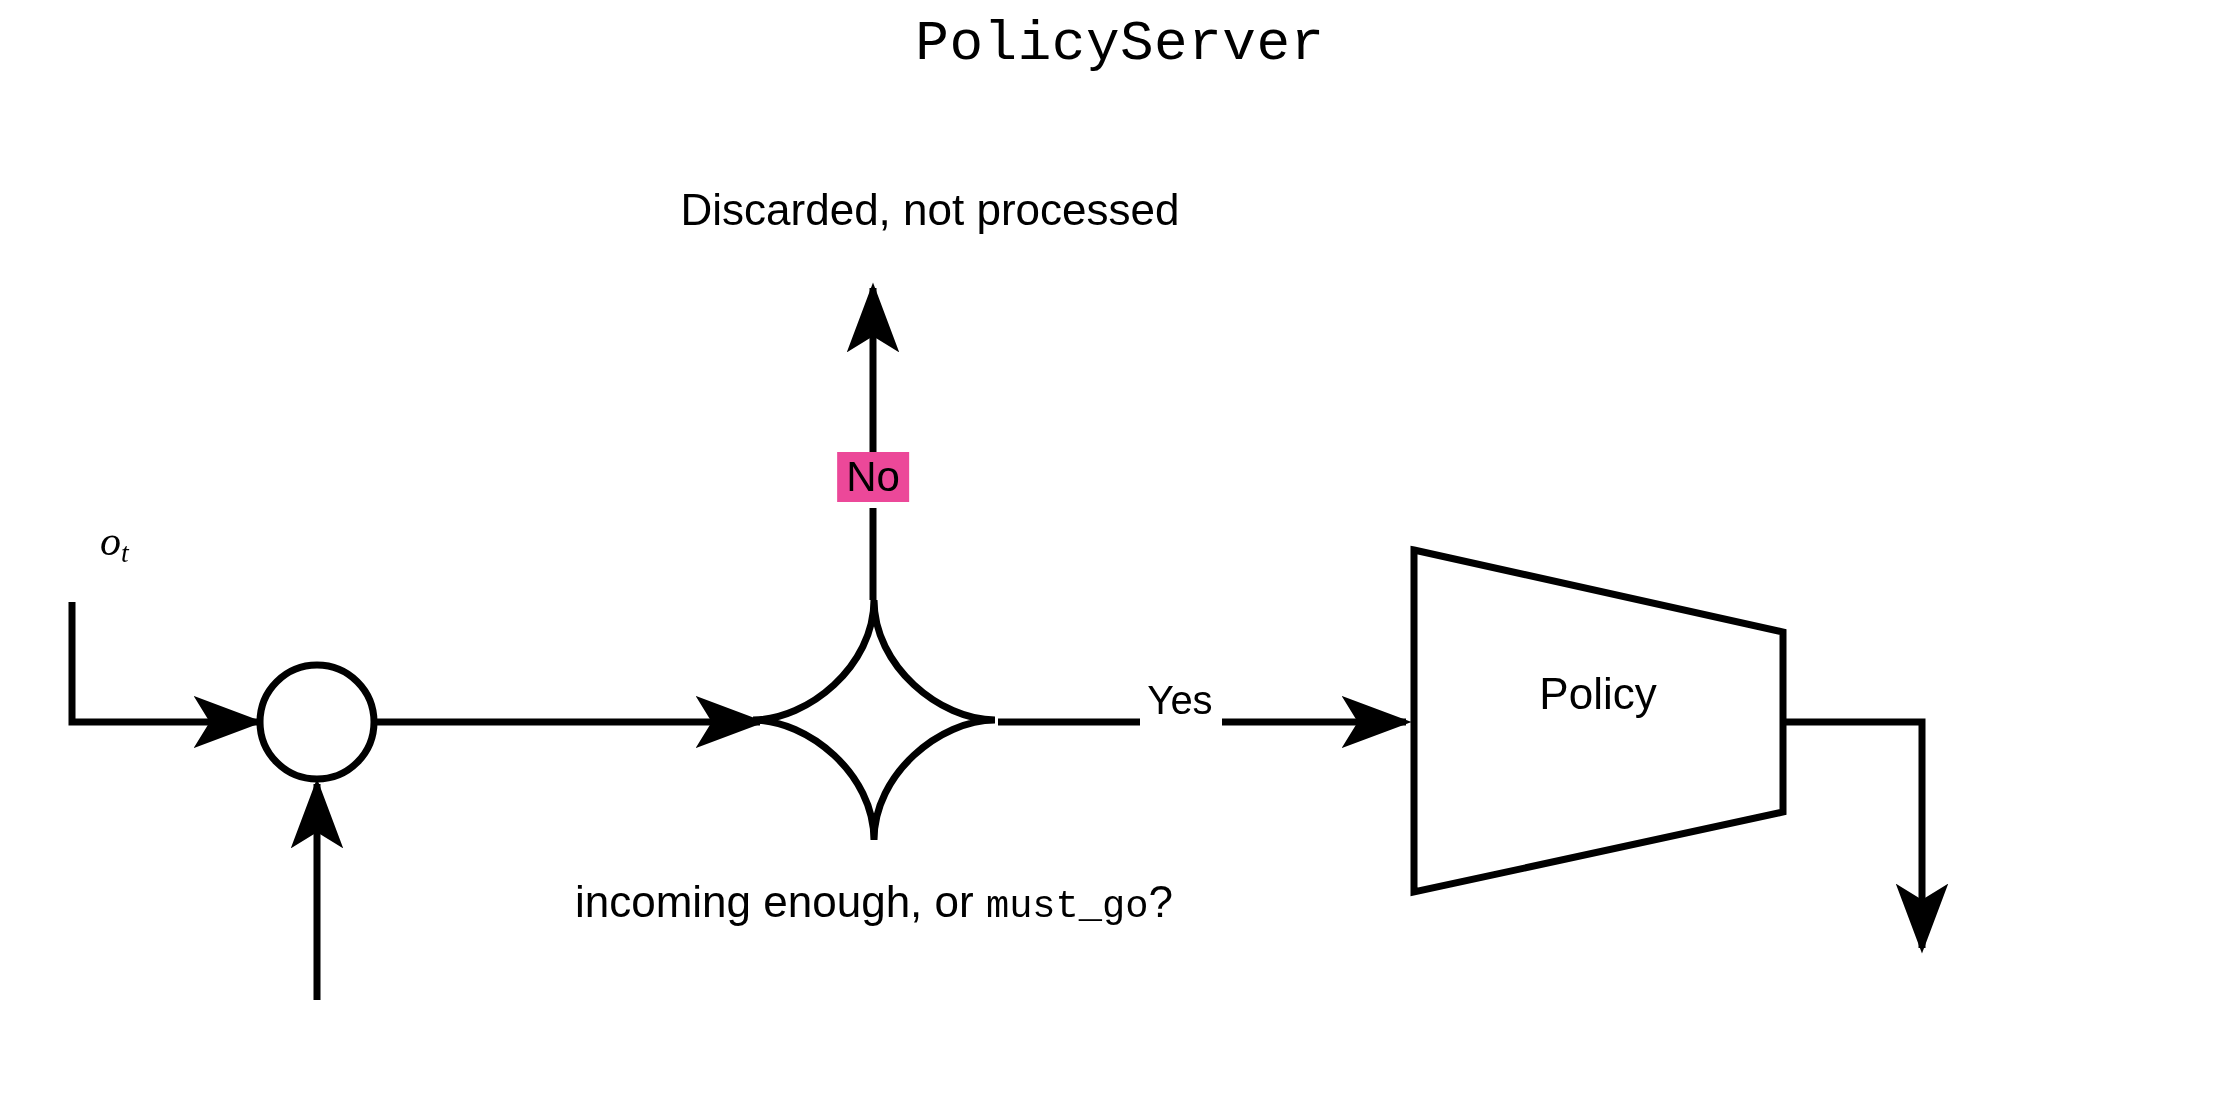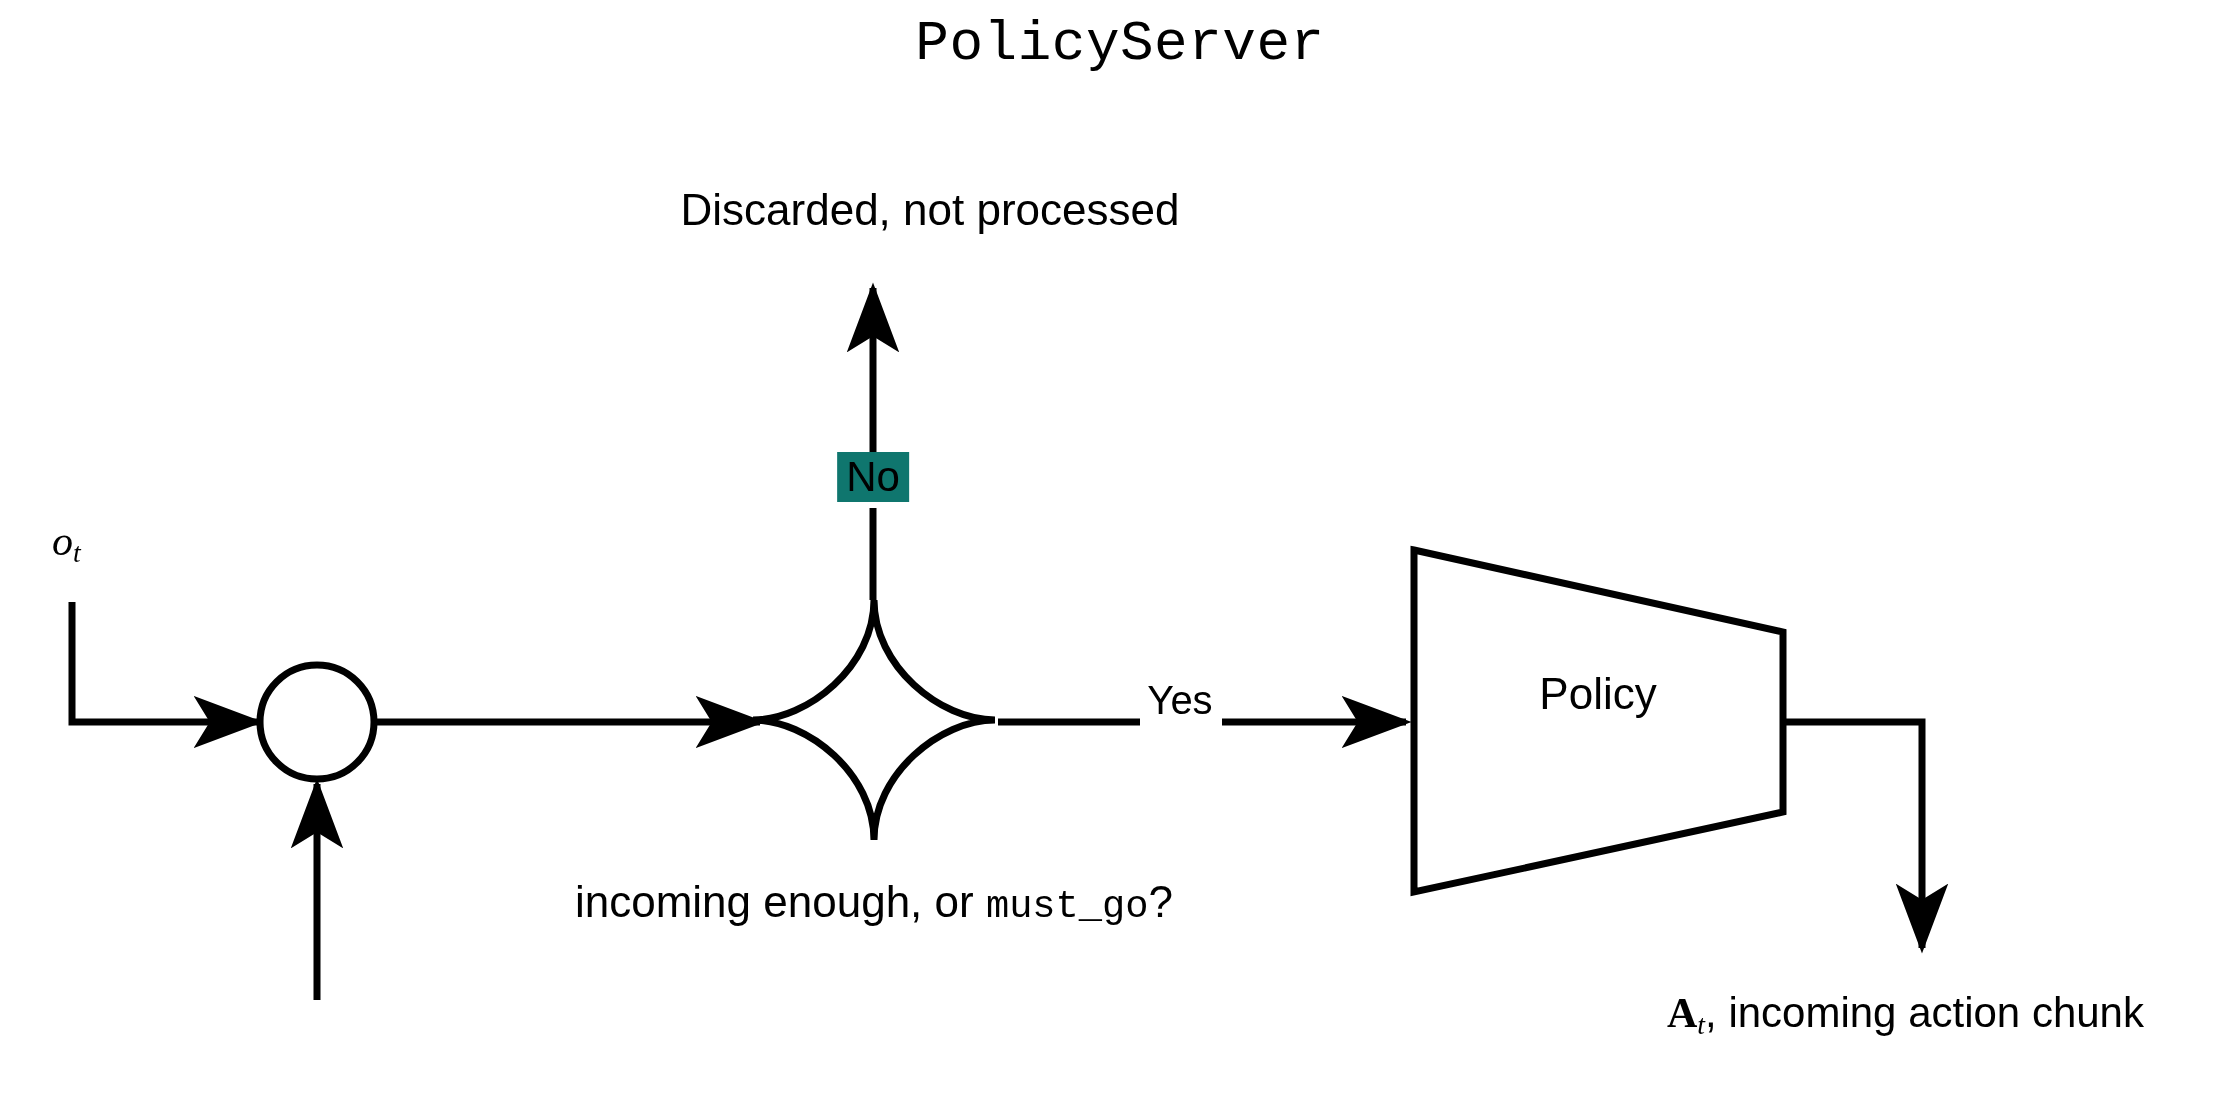--- a/index.html
+++ b/index.html
@@ -28,20 +28,21 @@
     position: absolute;
     white-space: nowrap;
     color: #000000;
     line-height: 1;
   }
   .sans { font-family: "Liberation Sans", sans-serif; }
   .mono { font-family: "Liberation Mono", monospace; }
   .serif-it {
     font-family: "Liberation Serif", serif;
     font-style: italic;
+    margin-left: 48px;
   }
   .serif-bold {
     font-family: "Liberation Serif", serif;
     font-weight: bold;
     font-style: normal;
   }
   #title {
     left: 0;
     top: 16px;
     width: 2240px;
@@ -63,21 +64,21 @@
   }
   #obs-label .sub {
     font-size: 0.66em;
     vertical-align: -0.26em;
   }
   #no-label {
     left: 873px;
     top: 452px;
     transform: translateX(-50%);
     font-size: 42px;
-    background: #0f766e;
+    background: #ec4899;
     padding: 4px 9px;
   }
   #yes-label {
     left: 1180px;
     top: 700px;
     transform: translate(-50%, -50%);
     font-size: 40px;
     background: #ffffff;
     padding: 3px 6px;
   }
@@ -159,18 +160,15 @@
   <div class="lbl sans" id="no-label">No</div>
 
   <div class="lbl sans" id="yes-label">Yes</div>
 
   <div class="lbl sans" id="decision-label">
     <span>incoming enough, or </span><span class="mono">must_go</span><span>?</span>
   </div>
 
   <div class="lbl sans" id="policy-label">Policy</div>
 
-  <div class="lbl sans" id="action-label">
-    <span class="serif-bold">A</span><span class="serif-bold sub">t</span><span>, incoming action chunk</span>
-  </div>
 
 
 </div>
 
 </body></html>

